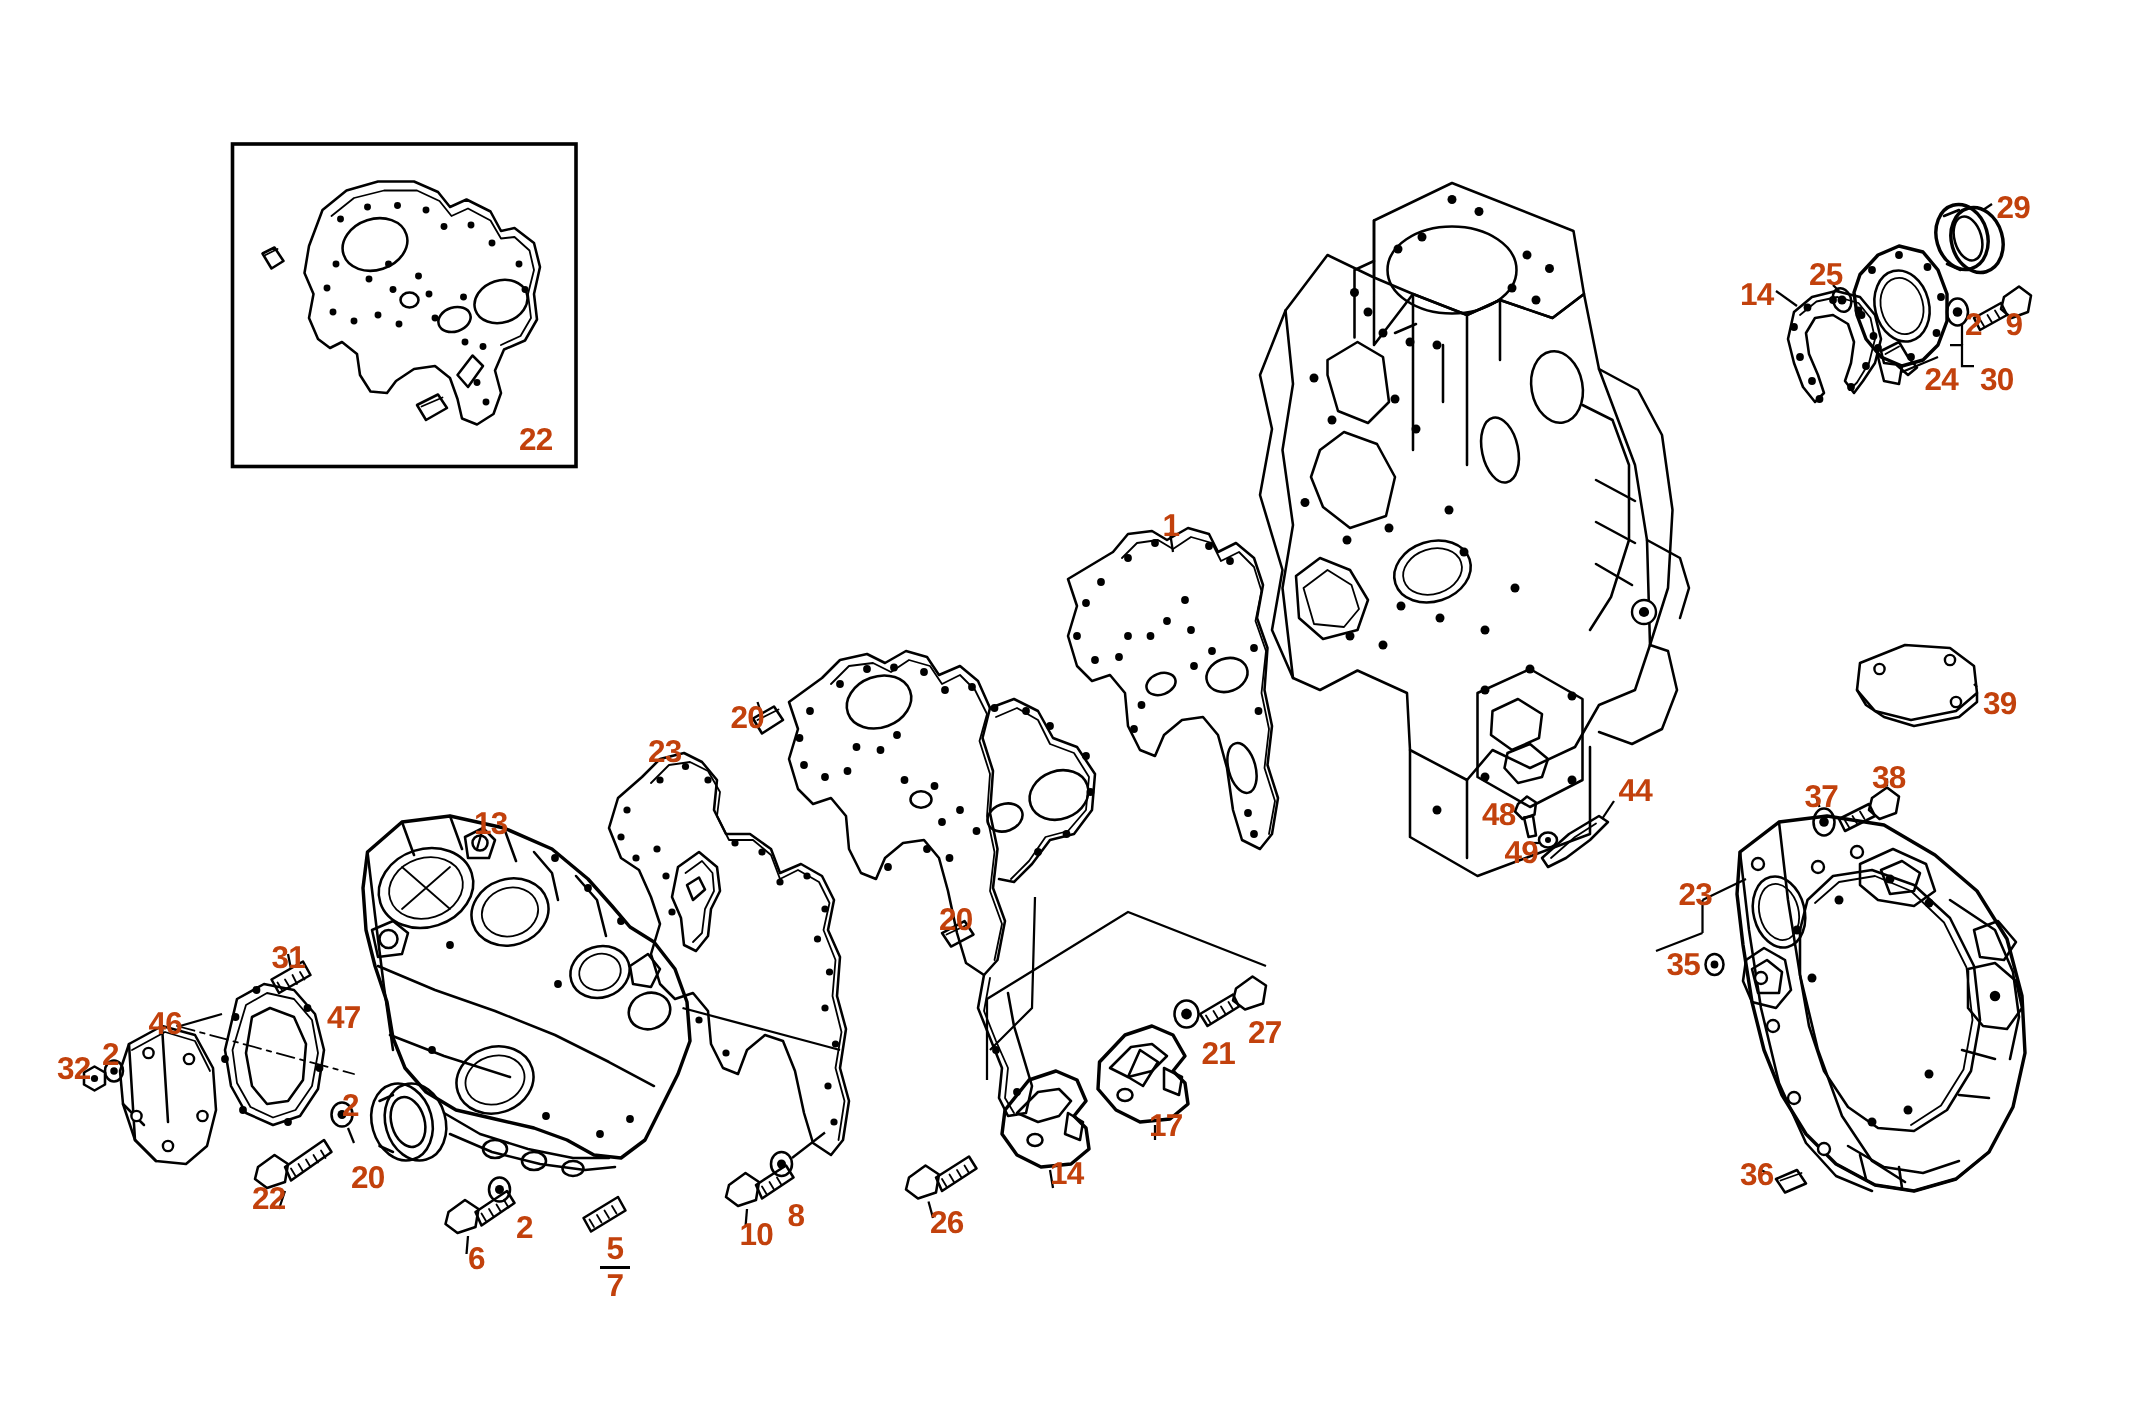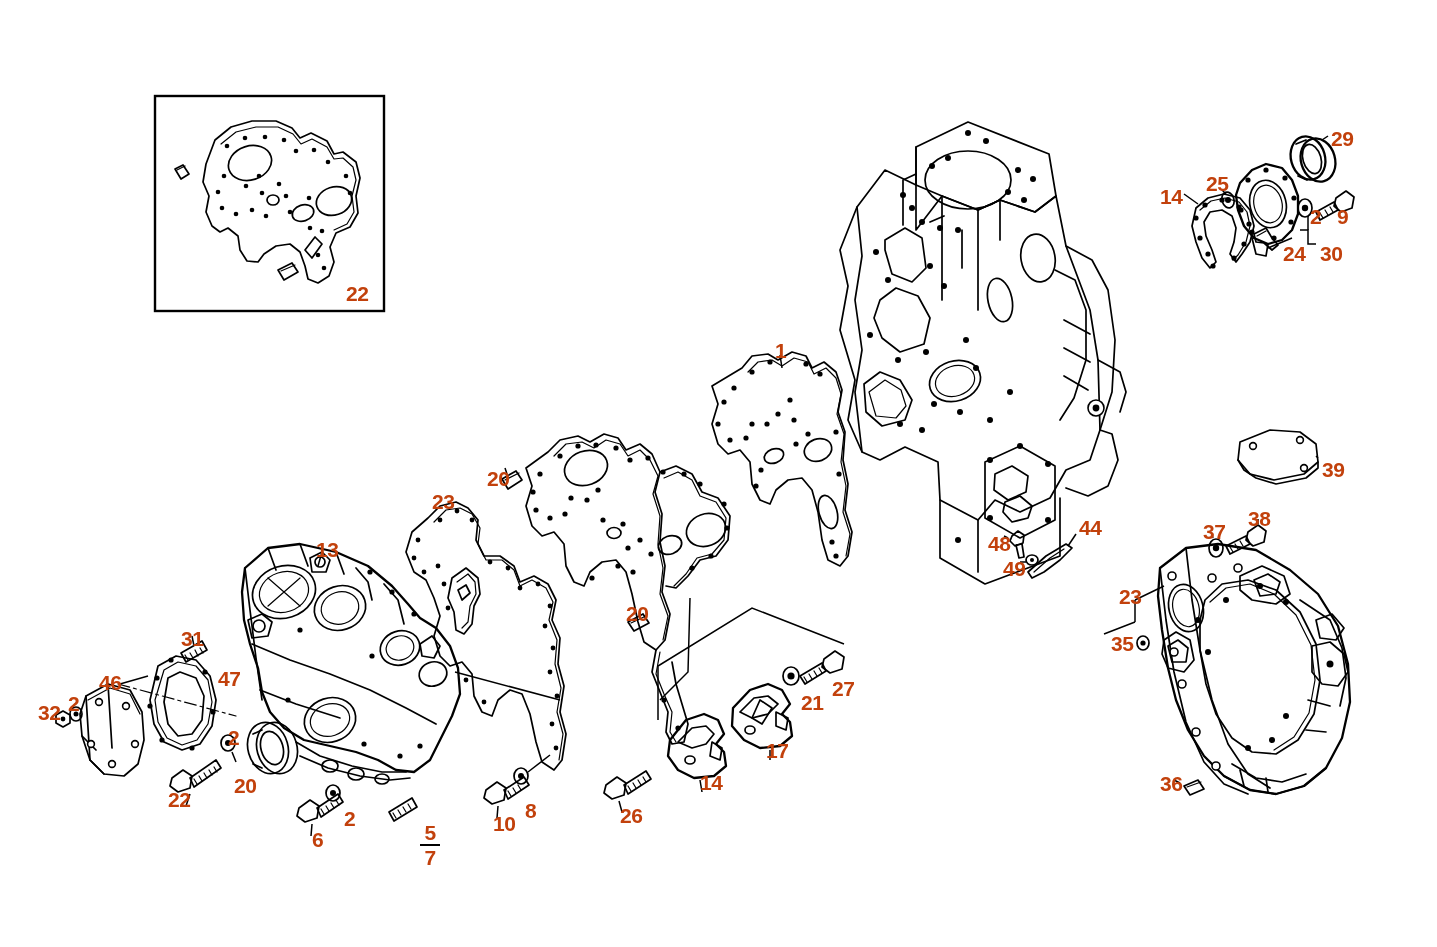--- a/index.html
+++ b/index.html
@@ -4,21 +4,21 @@
 <title>Parts Diagram</title>
 <style>
   html,body{margin:0;padding:0;background:#ffffff;}
   body{width:1437px;height:947px;overflow:hidden;
        font-family:"Liberation Sans", sans-serif;}
   #sheet{position:relative;width:1437px;height:947px;background:#fff;}
   svg#dwg{position:absolute;left:0;top:0;width:1437px;height:947px;display:block;}
   .callout{position:absolute;font-family:"Liberation Sans", sans-serif;
            font-weight:bold;font-size:21px;color:#c2410c;line-height:1;
            white-space:nowrap;letter-spacing:-0.5px;}
-  .callout.frac{font-size:21px;text-align:center;line-height:1.02;margin-left:20px;}
+  .callout.frac{font-size:21px;text-align:center;line-height:1.02;}
   .callout.frac .bar{display:block;border-top:2px solid #000;width:20px;margin:1px auto;}
   
   .ln{fill:none;stroke:#000;stroke-width:1.7;stroke-linejoin:round;stroke-linecap:round;}
   .ln2{fill:none;stroke:#000;stroke-width:2.3;stroke-linejoin:round;stroke-linecap:round;}
   .thin{fill:none;stroke:#000;stroke-width:1.2;stroke-linejoin:round;stroke-linecap:round;}
   .hole{fill:#000;stroke:none;}
   .holeo{fill:#fff;stroke:#000;stroke-width:1.6;}
   .lead{fill:none;stroke:#000;stroke-width:1.5;}
   .box{fill:none;stroke:#000;stroke-width:2.4;}
 </style>

